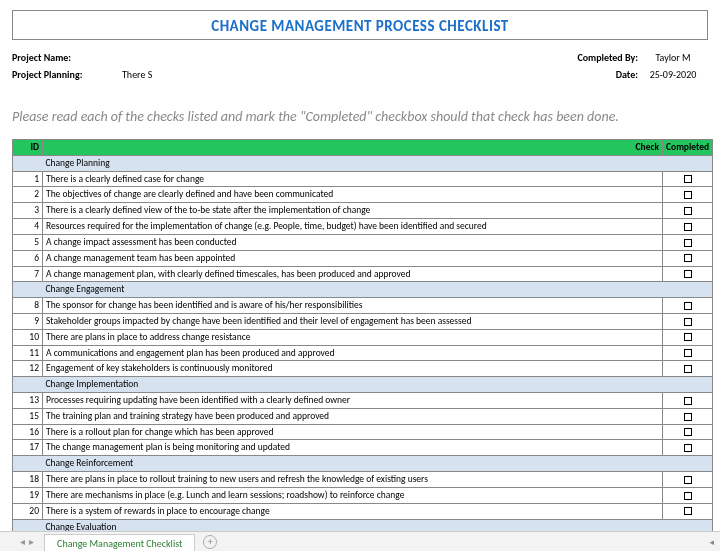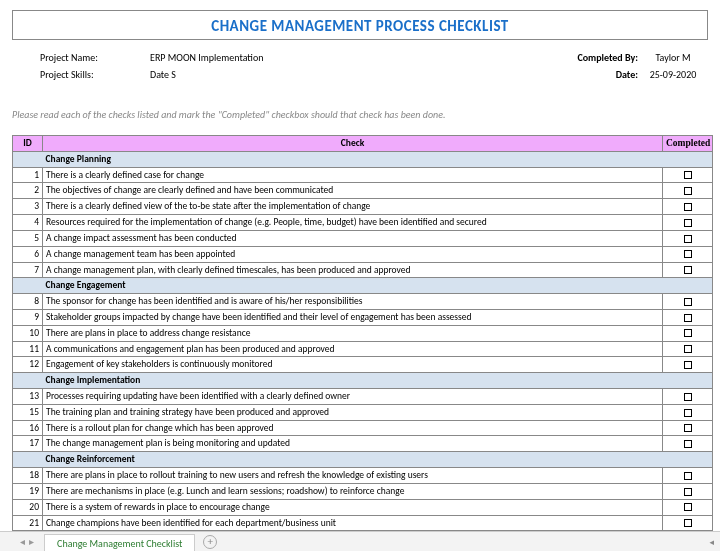--- a/index.html
+++ b/index.html
@@ -30,57 +30,57 @@
     letter-spacing: 0.5px;
   }
   .meta-row {
     display: flex;
     justify-content: space-between;
     font-size: 10px;
     line-height: 1.5;
     margin-bottom: 2px;
   }
   .meta-left { display: flex; }
-  .meta-label { font-weight: normal; width: 110px; margin-left: 28px; }
+  .meta-label { font-weight: bold; width: 110px; }
   .meta-value { width: 200px; }
   .meta-right { display: flex; }
   .meta-rlabel { font-weight: bold; width: 90px; text-align: right; }
   .meta-rvalue { width: 70px; text-align: center; }
   .instructions {
     font-style: italic;
     color: #888;
-    font-size: 10px;
+    font-size: 14px;
     margin: 26px 0 14px 0;
   }
   table.checklist {
     width: 100%;
     border-collapse: collapse;
     table-layout: fixed;
   }
   table.checklist th, table.checklist td {
     border: 1px solid #888;
     padding: 1px 3px;
     font-size: 9.5px;
     line-height: 1.35;
     vertical-align: middle;
     height: 14px;
   }
   table.checklist th {
-    background: #f0abfc;
+    background: #22c55e;
     font-weight: bold;
-    text-align: center;
+    text-align: right;
   }
   th.col-id { width: 30px; text-align: right; }
   th.col-check { width: 620px; }
-  th.col-done { width: 50px; text-align: center; font-size: 8.5px; font-family: Liberation Serif, serif; }
+  th.col-done { width: 50px; text-align: center; font-size: 8.5px; }
   td.col-id { text-align: right; }
   td.col-done { text-align: center; }
   tr.section td {
     background: #d6e2ef;
-    font-weight: bold;
+    font-weight: normal;
   }
   tr.section td.col-id { border-right: none; }
   tr.section td.section-name { border-left: none; }
   .checkbox {
     display: inline-block;
     width: 8px; height: 8px;
     border: 1px solid #000;
     background: #fff;
     vertical-align: middle;
   }
@@ -133,31 +133,30 @@
 <body>
 
 <div class="sheet">
   <div class="title-bar">
     <h1>CHANGE MANAGEMENT PROCESS CHECKLIST</h1>
   </div>
 
   <div class="meta-row">
     <div class="meta-left">
       <div class="meta-label">Project Name:</div>
-      <div class="meta-value">ERP MOON Implementation</div>
     </div>
     <div class="meta-right">
       <div class="meta-rlabel">Completed By:</div>
       <div class="meta-rvalue">Taylor M</div>
     </div>
   </div>
   <div class="meta-row">
     <div class="meta-left">
-      <div class="meta-label">Project Skills:</div>
-      <div class="meta-value">Date S</div>
+      <div class="meta-label">Project Planning:</div>
+      <div class="meta-value">There S</div>
     </div>
     <div class="meta-right">
       <div class="meta-rlabel">Date:</div>
       <div class="meta-rvalue">25-09-2020</div>
     </div>
   </div>
 
   <div class="instructions">Please read each of the checks listed and mark the "Completed" checkbox should that check has been done.</div>
 
   <table class="checklist">
@@ -273,25 +272,20 @@
         <tr>
           <td class="col-id">19</td>
           <td>There are mechanisms in place (e.g. Lunch and learn sessions; roadshow) to reinforce change</td>
           <td class="col-done"><span class="checkbox"></span></td>
         </tr>
         <tr>
           <td class="col-id">20</td>
           <td>There is a system of rewards in place to encourage change</td>
           <td class="col-done"><span class="checkbox"></span></td>
         </tr>
-        <tr>
-          <td class="col-id">21</td>
-          <td>Change champions have been identified for each department/business unit</td>
-          <td class="col-done"><span class="checkbox"></span></td>
-        </tr>
         <tr class="section">
           <td class="col-id"></td>
           <td class="section-name" colspan="2">Change Evaluation</td>
         </tr>
         <tr>
           <td class="col-id">22</td>
           <td>Key performance indicators have been identified to measure the effectiveness and embeddedness of change</td>
           <td class="col-done"></td>
         </tr>
       </tbody>

